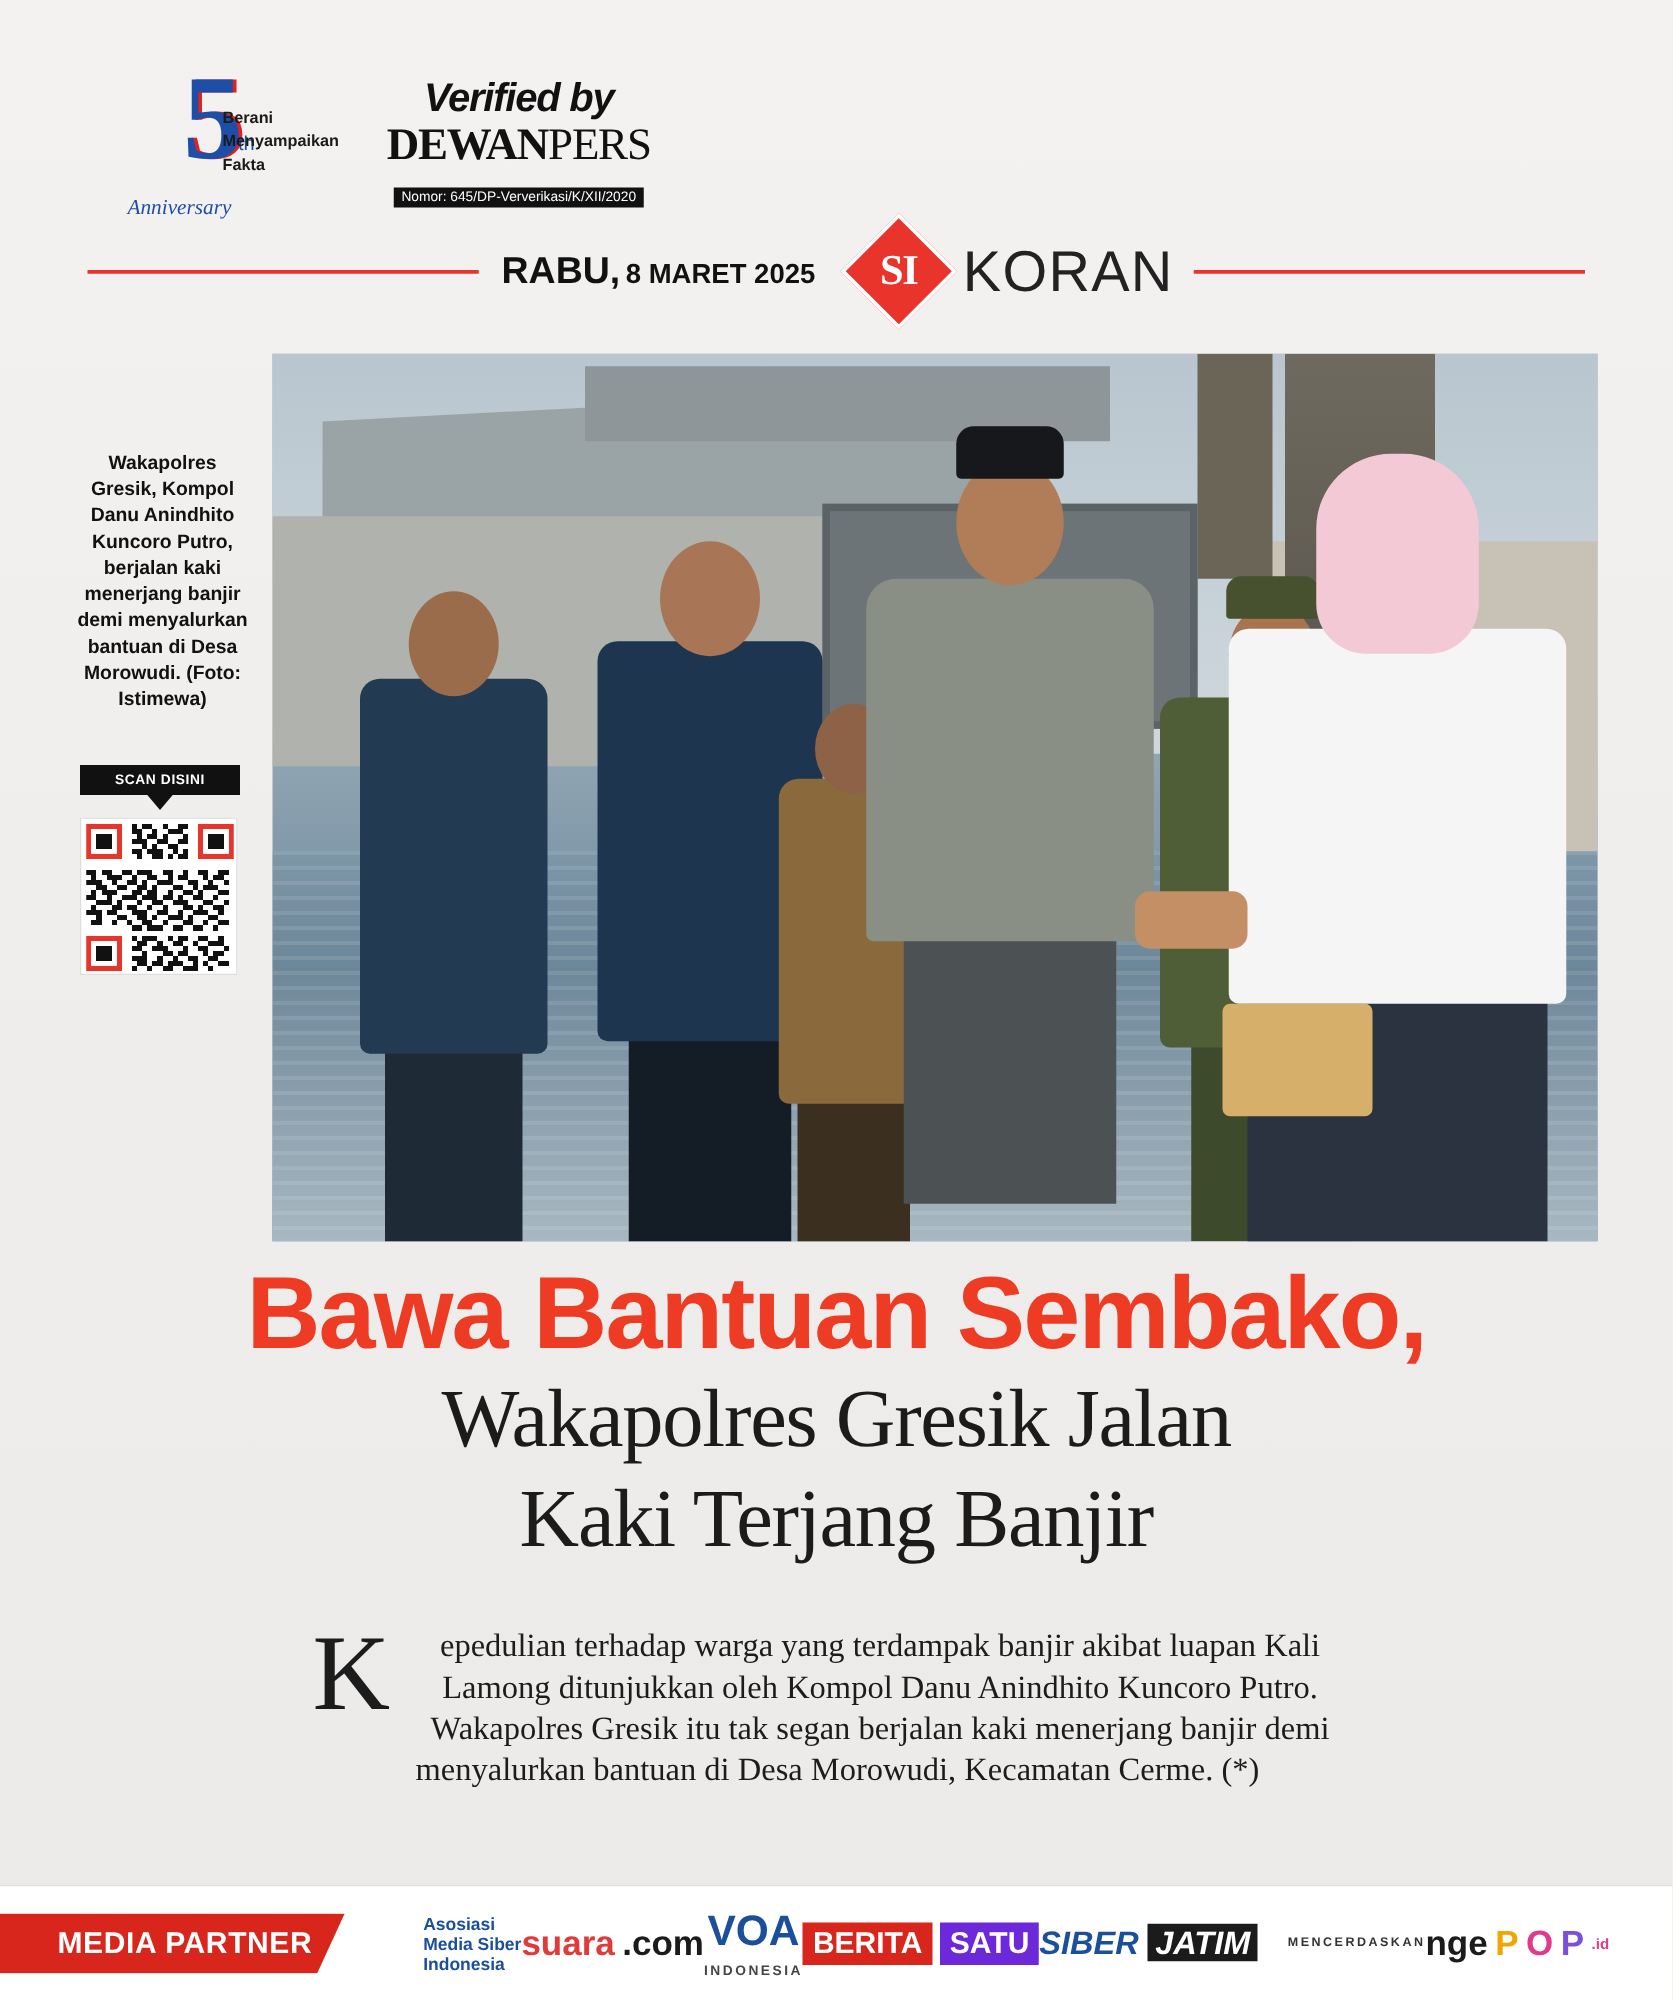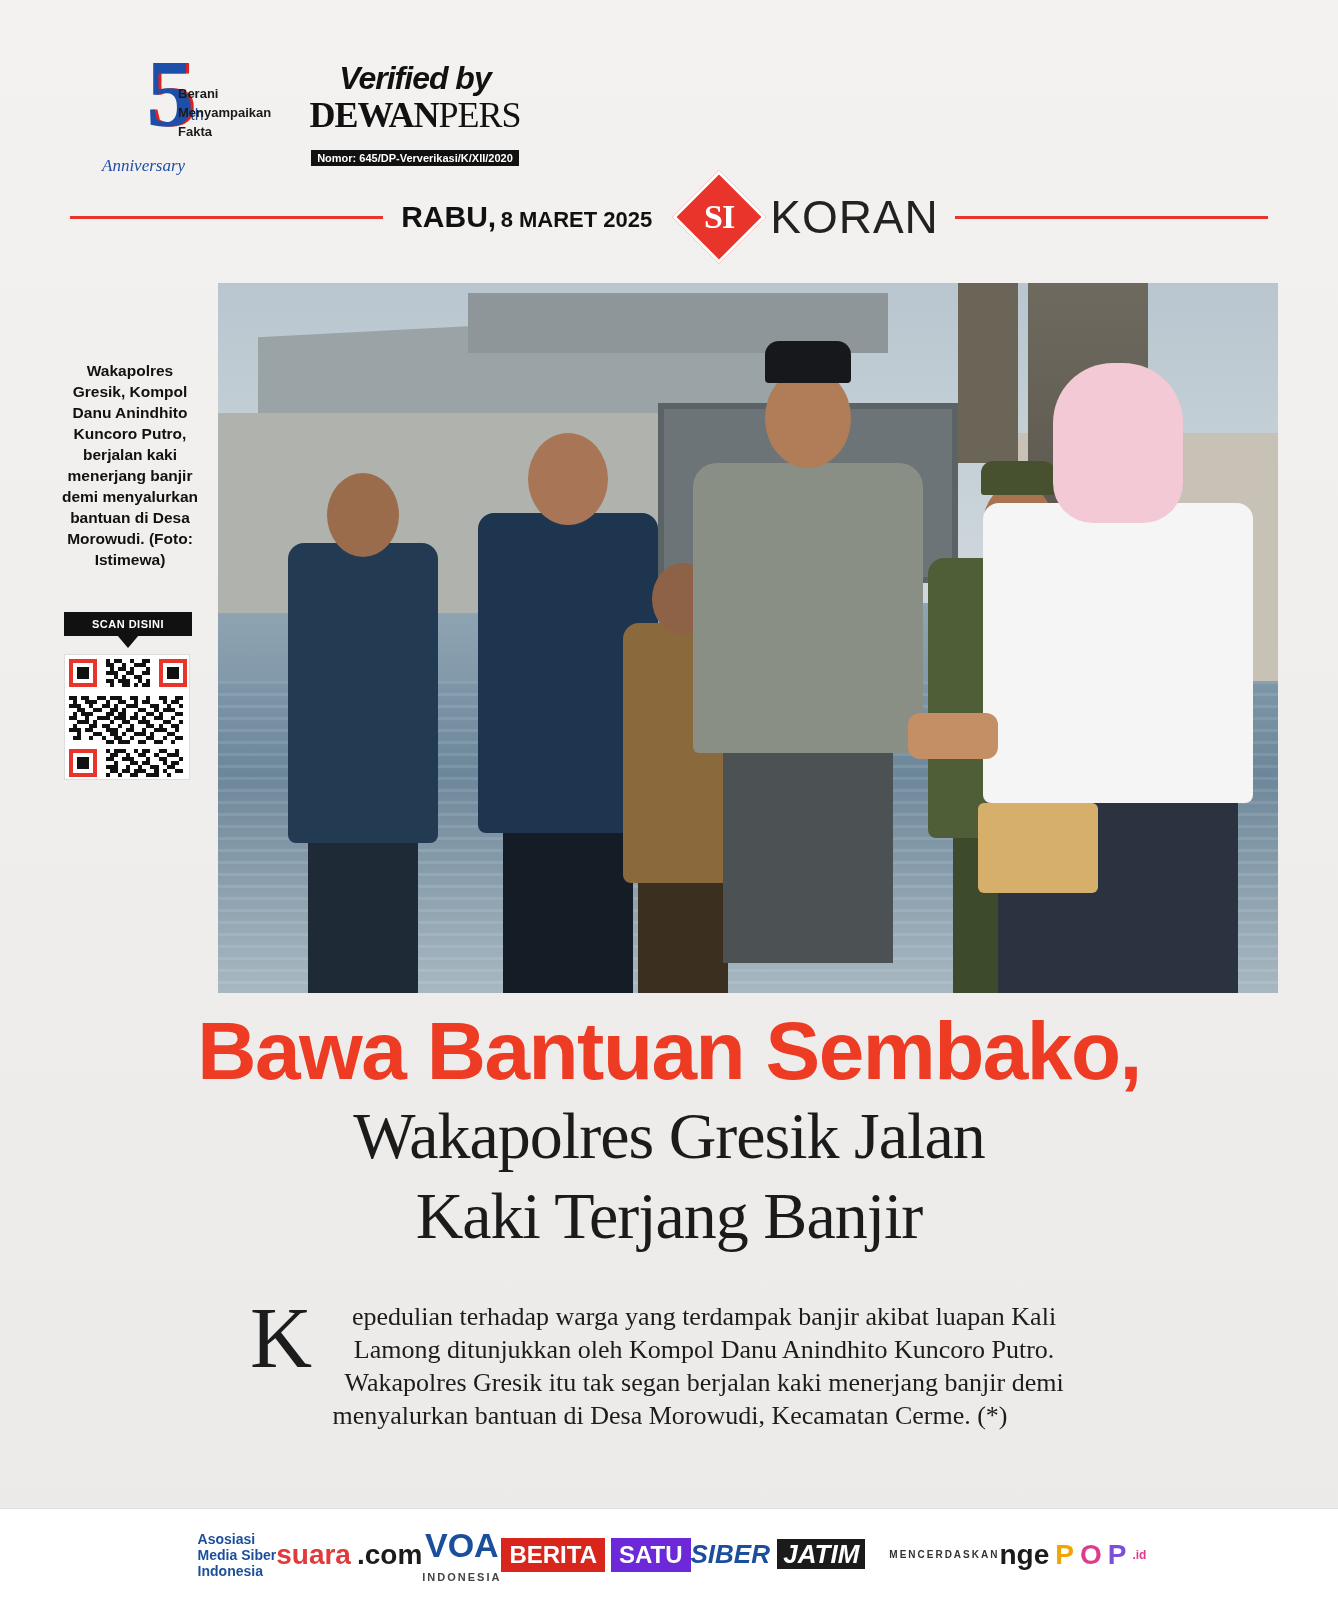--- a/index.html
+++ b/index.html
@@ -69,21 +69,21 @@
     font-family: "Liberation Sans", sans-serif;
     font-weight: bold; font-style: italic; font-size: 32px; color: #111;
     letter-spacing: -1px;
   }
   .v-pers {
     font-family: "Liberation Serif", serif;
     font-size: 36px; color: #111; letter-spacing: -1px; line-height: 36px;
   }
   .v-pers b { font-weight: bold; }
   .v-num {
-    background: #111; color: #fff; font-size: 11px; font-weight: bold;
+    background: #111; color: #fff; font-size: 11px; font-weight: normal;
     padding: 2px 6px; display: inline-block; margin-top: 17px;
   }
 
   
   .datebar {
     position: absolute; top: 182px; left: 0; width: 100%; height: 70px;
     display: flex; align-items: center;
   }
   .date-line-left, .date-line-right {
     flex: 1; height: 3px; background: #e8342a;
@@ -532,20 +532,21 @@
     <div class="hl1">Bawa Bantuan Sembako,</div>
     <div class="hl2">Wakapolres Gresik Jalan</div>
     <div class="hl2">Kaki Terjang Banjir</div>
   </div>
 
   <div class="lead">
     <span class="drop">K</span><span>epedulian terhadap warga yang terdampak banjir akibat luapan Kali Lamong ditunjukkan oleh Kompol Danu Anindhito Kuncoro Putro. Wakapolres Gresik itu tak segan berjalan kaki menerjang banjir demi menyalurkan bantuan di Desa Morowudi, Kecamatan Cerme. (*)</span>
   </div>
 
   <div class="footer">
+    <div class="mp-tag">MEDIA PARTNER</div>
     <div class="partners">
 
       <div class="pt">
         <span class="tri"></span>
         <span class="pt-asi">
           <b>Asosiasi</b><br>
           <b>Media Siber</b><br>
           <b>Indonesia</b>
         </span>
       </div>

